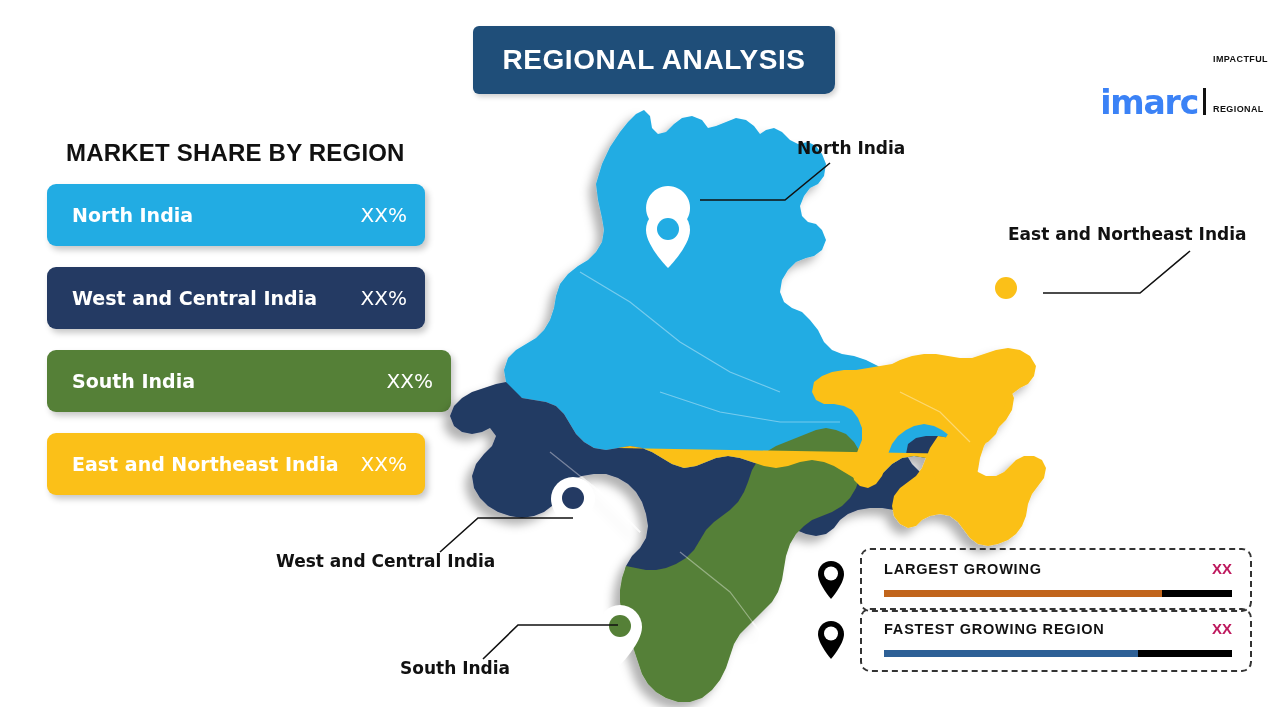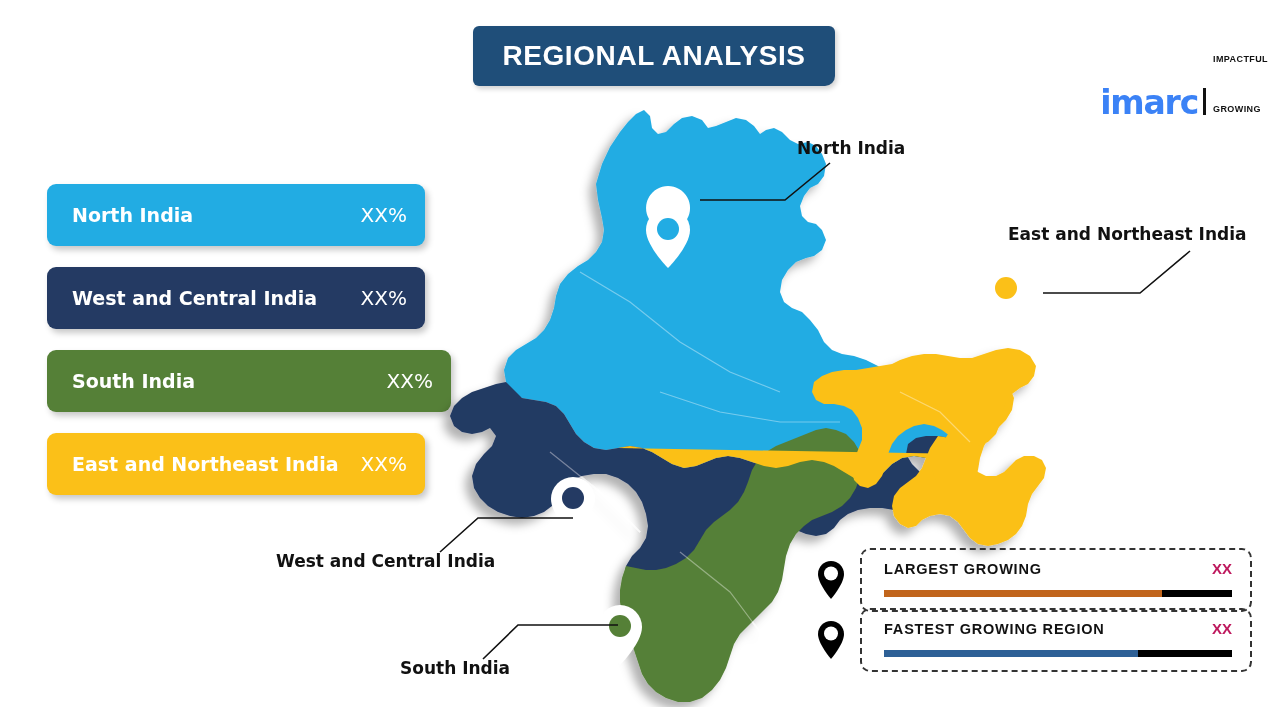--- a/index.html
+++ b/index.html
@@ -12,21 +12,21 @@
   #slide {
     position: relative;
     width: 1280px; height: 720px;
     background: #ffffff;
   }
 
   
   #title-banner {
     position: absolute;
     left: 473px; top: 26px;
-    width: 362px; height: 60px;
+    width: 362px; height: 68px;
     background: #1F4E79;
     border-radius: 6px 6px 10px 6px;
     display: flex; align-items: center; justify-content: center;
     box-shadow: 2px 3px 5px rgba(0,0,0,0.18);
   }
   #title-banner .t {
     color: #ffffff;
     font-size: 28px;
     font-weight: bold;
     letter-spacing: 0.6px;
@@ -126,24 +126,25 @@
 
   <div id="title-banner">
     <span class="t">REGIONAL ANALYSIS</span>
   </div>
 
   <div id="logo">
     <span class="mark">imarc</span>
     <span class="bar"></span>
     <span class="tag">
       <div>IMPACTFUL</div>
-      <div>GROWING</div>
+      <div>REGIONAL</div>
     </span>
   </div>
 
+  <div id="panel-title">MARKET SHARE BY REGION</div>
 
   <div id="legend">
     <div class="legend-row r0" style="background: rgb(34, 172, 227);">
       <span class="name">North India</span>
       <span class="val">XX%</span>
     </div>
     <div class="legend-row r1" style="background: rgb(36, 58, 99);">
       <span class="name">West and Central India</span>
       <span class="val">XX%</span>
     </div>

